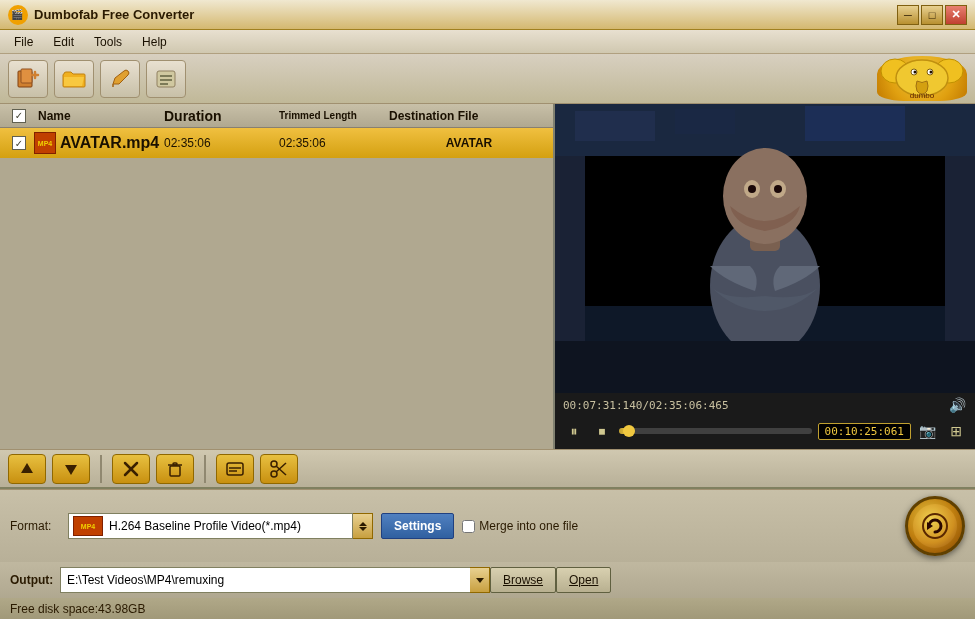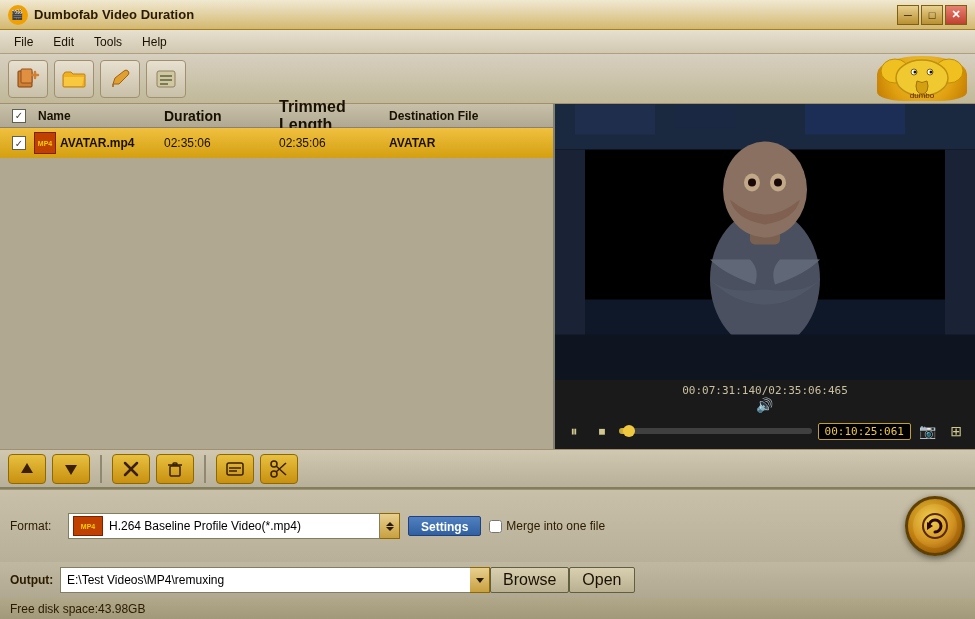--- a/index.html
+++ b/index.html
@@ -120,21 +120,21 @@
       background: linear-gradient(to bottom, #c8c0a8, #b0a890);
       height: 24px;
       display: flex;
       align-items: center;
       border-bottom: 1px solid #888070;
       padding: 0 4px;
     }
     .col-checkbox { width: 30px; display: flex; align-items: center; justify-content: center; }
     .col-name { width: 130px; font-weight: bold; font-size: 12px; color: #1a1000; padding-left: 4px; }
     .col-duration { width: 115px; font-weight: bold; font-size: 14px; color: #1a1000; }
-    .col-trimmed { width: 110px; font-weight: bold; font-size: 16px; color: #1a1000; }
+    .col-trimmed { width: 110px; font-weight: bold; font-size: 10px; color: #1a1000; }
     .col-dest { flex: 1; font-weight: bold; font-size: 12px; color: #1a1000; }
 
     
     #table-body { flex: 1; overflow-y: auto; }
     .table-row {
       height: 30px;
       display: flex;
       align-items: center;
       padding: 0 4px;
       cursor: pointer;
@@ -145,24 +145,24 @@
     .table-row .row-checkbox { width: 30px; display: flex; align-items: center; justify-content: center; }
     .table-row .row-icon {
       width: 22px; height: 22px;
       background: #c04000;
       border: 1px solid #802000;
       display: flex; align-items: center; justify-content: center;
       font-size: 8px; color: #f0d000; font-weight: bold;
       margin-right: 4px;
       flex-shrink: 0;
     }
-    .table-row .row-name { width: 104px; font-size: 12px; color: #1a1000; font-weight: bold; }
+    .table-row .row-name { width: 104px; font-size: 16px; color: #1a1000; font-weight: bold; }
     .table-row .row-duration { width: 115px; font-size: 12px; color: #1a1000; }
     .table-row .row-trimmed { width: 110px; font-size: 12px; color: #1a1000; }
-    .table-row .row-dest { flex: 1; font-size: 12px; color: #1a1000; font-weight: bold; }
+    .table-row .row-dest { flex: 1; font-size: 12px; color: #1a1000; font-weight: bold; text-align: center; }
 
     
     .custom-check {
       width: 14px; height: 14px;
       border: 1px solid #606050;
       background: white;
       display: flex; align-items: center; justify-content: center;
       font-size: 10px; color: #404030;
     }
 
@@ -191,21 +191,20 @@
       padding: 4px 8px;
     }
     #time-display {
       color: #c8c0a0;
       font-size: 11px;
       font-family: monospace;
       display: flex;
       justify-content: space-between;
       align-items: center;
       margin-bottom: 4px;
-      flex-direction: column;
     }
     #controls-row {
       display: flex;
       align-items: center;
       gap: 6px;
       height: 28px;
     }
     .ctrl-btn {
       width: 22px; height: 22px;
       background: transparent;
@@ -287,21 +286,21 @@
     .select-arrow { width: 0; height: 0; border-left: 4px solid transparent; border-right: 4px solid transparent; }
     .select-arrow.up { border-bottom: 4px solid #2a1a00; }
     .select-arrow.down { border-top: 4px solid #2a1a00; }
 
     .settings-btn {
       background: linear-gradient(to bottom, #5080c0, #3060a0);
       border: 1px solid #204080;
       color: white;
       font-size: 12px;
       padding: 3px 12px;
-      height: 20px;
+      height: 26px;
       cursor: pointer;
       border-radius: 2px;
       font-weight: bold;
     }
     .merge-check { display: flex; align-items: center; gap: 4px; font-size: 12px; color: #2a1a00; }
     .merge-check input { cursor: pointer; }
 
     #output-bar {
       background: linear-gradient(to bottom, #c0b8a0, #b0a890);
       padding: 5px 10px;
@@ -324,22 +323,22 @@
       border: 1px solid #906800;
       border-left: none;
       cursor: pointer;
       display: flex; align-items: center; justify-content: center;
     }
     .browse-btn, .open-btn {
       height: 26px;
       padding: 0 12px;
       border: 1px solid #606040;
       background: linear-gradient(to bottom, #d8d0b0, #b8b090);
-      font-size: 16px; color: #1a1000;
-      cursor: pointer; border-radius: 2px;
+      font-size: 12px; color: #1a1000;
+      cursor: pointer; border-radius: 2px; text-decoration: underline;
     }
     .convert-btn {
       width: 60px; height: 60px;
       background: radial-gradient(circle at 40% 35%, #e0c040 0%, #c08010 50%, #804000 100%);
       border-radius: 50%;
       border: 3px solid #604000;
       cursor: pointer;
       display: flex; align-items: center; justify-content: center;
       box-shadow: 0 2px 6px rgba(0,0,0,0.5);
     }
@@ -360,21 +359,21 @@
     }
 
     
     .vol-icon { color: #d0c890; font-size: 14px; }
   </style>
 </head>
 <body>
 
 <div id="title-bar">
   <div class="app-icon">🎬</div>
-  <span class="title-text">Dumbofab Video Duration</span>
+  <span class="title-text">Dumbofab Free Converter</span>
   <div class="win-controls">
     <div class="win-btn">─</div>
     <div class="win-btn">□</div>
     <div class="win-btn close">✕</div>
   </div>
 </div>
 
 <div id="menu-bar">
   <span class="menu-item">File</span>
   <span class="menu-item">Edit</span>
@@ -561,21 +560,21 @@
       <circle cx="4" cy="4" r="3" fill="none" stroke="#3a2000" stroke-width="1.5"></circle>
       <line x1="6" y1="12" x2="16" y2="3" stroke="#3a2000" stroke-width="1.5"></line>
       <line x1="6" y1="6" x2="16" y2="15" stroke="#3a2000" stroke-width="1.5"></line>
     </svg>
   </div>
 </div>
 
 <div id="format-bar">
   <label>Format:</label>
   <div class="format-select-wrapper">
-    <div style="display:flex; align-items:center; background:white; border:1px solid #808060; padding:2px 4px; width:312px; height:26px; cursor:pointer;">
+    <div style="display:flex; align-items:center; background:white; border:1px solid #808060; padding:2px 4px; width:285px; height:26px; cursor:pointer;">
       <div style="width:30px; height:20px; background:#c04000; border:1px solid #802000; display:flex; align-items:center; justify-content:center; font-size:7px; color:#f0d000; font-weight:bold; margin-right:6px; flex-shrink:0;">MP4</div>
       <span style="font-size:12px; flex:1;">H.264 Baseline Profile Video(*.mp4)</span>
     </div>
     <div style="width:20px; height:26px; background:linear-gradient(to bottom,#e8d090,#c8a040); border:1px solid #906800; border-left:none; display:flex; flex-direction:column; align-items:center; justify-content:center; gap:1px; cursor:pointer;">
       <div class="select-arrow up"></div>
       <div class="select-arrow down"></div>
     </div>
   </div>
   <button class="settings-btn">Settings</button>
   <div class="merge-check">

